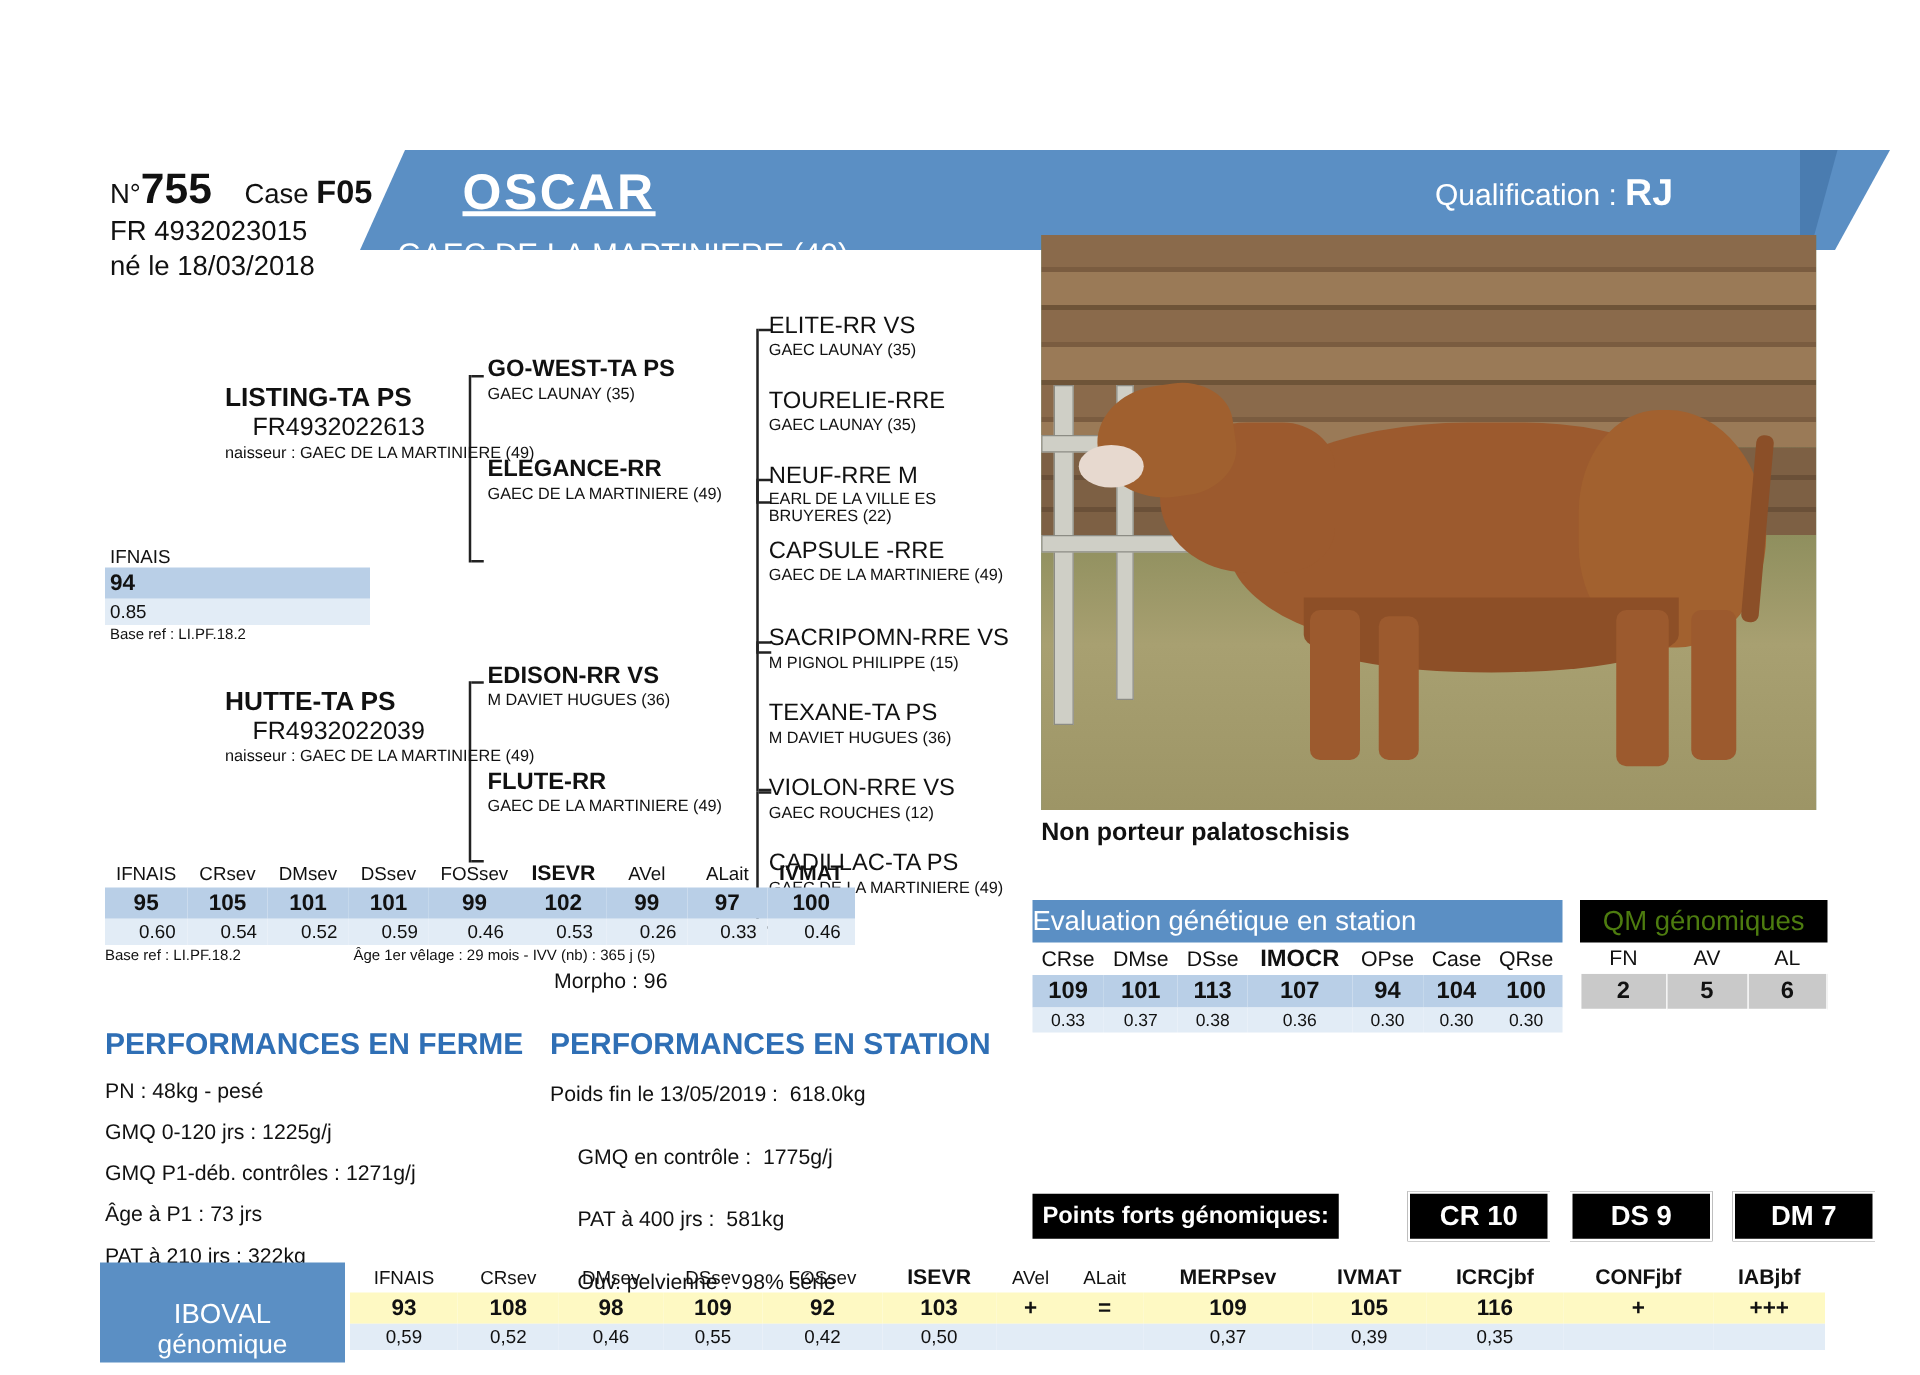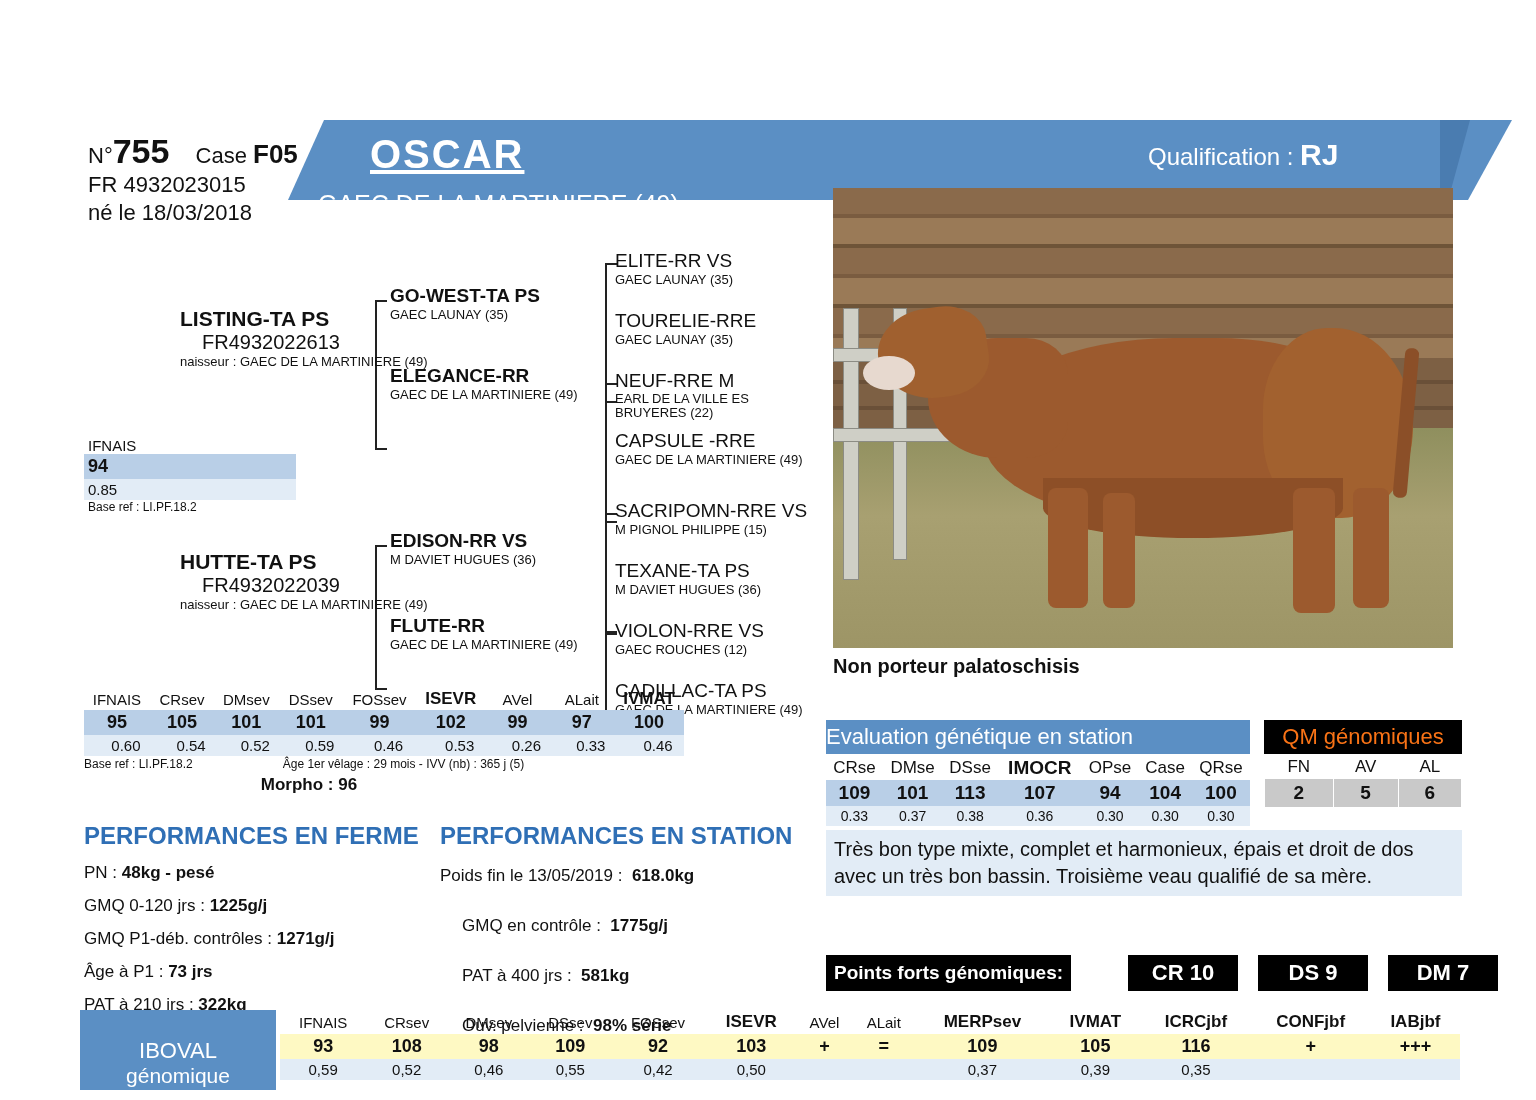--- a/index.html
+++ b/index.html
@@ -60,28 +60,28 @@
   .baseref{font-size:12px;padding-left:4px;}
 
   .idxB{position:absolute;left:84px;top:688px;width:600px;}
   .tblB{border-collapse:collapse;width:600px;font-size:17px;}
   .tblB th{font-size:15px;font-weight:normal;padding:1px 2px;text-align:center;}
   .tblB th.b{font-weight:bold;font-size:17px;}
   .tblB td{text-align:center;padding:2px;}
   .tblB tr.v td{background:#b9cfe7;font-weight:bold;font-size:18px;}
   .tblB tr.p td{background:#e2ecf6;font-size:15px;padding-left:20px;}
   .noteB{font-size:12px;margin-top:1px;display:flex;gap:90px;}
-  .morpho{font-size:17px;font-weight:bold;text-align:center;margin-top:4px;padding-right:150px;}
+  .morpho{font-size:17px;font-weight:normal;text-align:right;margin-top:4px;padding-right:150px;}
 
   
   .perfTitle{color:#2f6fb5;font-size:24px;font-weight:bold;}
   .perfF{position:absolute;left:84px;top:822px;width:360px;}
   .perfS{position:absolute;left:440px;top:822px;width:380px;}
   .pline{font-size:17px;margin-top:13px;}
-  .pline b{font-weight:bold;}
+  .pline b{font-weight:normal;}
 
   
   .photo{position:absolute;left:833px;top:188px;width:620px;height:460px;background:#6d7d54;overflow:hidden;}
   .wood{position:absolute;left:0;top:0;width:100%;height:170px;background:
      repeating-linear-gradient(to bottom,#8a6a4b 0 26px,#7a5c40 26px 30px,#9a7a57 30px 56px,#6e5438 56px 60px);}
   .wood2{position:absolute;left:0;top:170px;width:100%;height:70px;background:repeating-linear-gradient(to bottom,#7d6044 0 22px,#6a5038 22px 26px);}
   .ground{position:absolute;left:0;top:240px;width:100%;height:220px;background:linear-gradient(to bottom,#8f8f5e,#a8a071 40%,#9d9566);}
   .bars{position:absolute;left:0;top:120px;width:190px;height:280px;}
   .bar{position:absolute;background:#cfcfc6;border:1px solid #8c8c84;}
   .cow-body{position:absolute;left:150px;top:150px;width:400px;height:185px;background:#9c5a2e;border-radius:48% 42% 40% 46%;}
@@ -90,21 +90,21 @@
   .cow-head{position:absolute;left:45px;top:120px;width:110px;height:90px;background:#a0602f;border-radius:55% 45% 45% 60%;transform:rotate(-8deg);}
   .cow-muzzle{position:absolute;left:30px;top:168px;width:52px;height:34px;background:#e7d9cf;border-radius:50%;}
   .leg{position:absolute;background:#9c5a2e;}
   .tail{position:absolute;left:566px;top:160px;width:14px;height:150px;background:#8b4f28;border-radius:6px;transform:rotate(5deg);}
   .cow-belly{position:absolute;left:210px;top:290px;width:300px;height:60px;background:#8d4f27;border-radius:0 0 50% 50%;}
   .cap{position:absolute;left:833px;top:655px;font-size:20px;font-weight:bold;}
 
   
   .stn{position:absolute;left:826px;top:720px;width:636px;}
   .stn-hdr{background:#5b8fc4;color:#fff;font-size:22px;text-align:left;padding:4px 0;width:424px;}
-  .qm-hdr{position:absolute;left:438px;top:0;background:#000;color:#f97316;font-size:22px;text-align:center;padding:4px 0;width:198px;}
+  .qm-hdr{position:absolute;left:438px;top:0;background:#000;color:#4d7c0f;font-size:22px;text-align:center;padding:4px 0;width:198px;}
   .stn-tbl{border-collapse:collapse;width:424px;font-size:18px;margin-top:2px;}
   .stn-tbl th{font-weight:normal;font-size:17px;padding:1px;text-align:center;}
   .stn-tbl th.b{font-weight:bold;font-size:19px;}
   .stn-tbl td{text-align:center;padding:2px 1px;}
   .stn-tbl tr.v td{background:#b9cfe7;font-weight:bold;font-size:19px;}
   .stn-tbl tr.p td{background:#e2ecf6;font-size:14px;}
   .qm-tbl{position:absolute;left:438px;top:36px;border-collapse:collapse;width:198px;}
   .qm-tbl th{font-size:17px;font-weight:normal;padding:1px;text-align:center;}
   .qm-tbl td{background:#c9c9c9;text-align:center;font-size:19px;font-weight:bold;padding:3px;border:1px solid #fff;}
   .desc{position:absolute;left:826px;top:830px;width:636px;background:#e2ecf6;font-size:20px;line-height:1.35;padding:6px 8px;box-sizing:border-box;}
@@ -356,21 +356,20 @@
       </tr>
       <tr>
         <td>2</td>
         <td>5</td>
         <td>6</td>
       </tr>
     </tbody>
       </table>
   </div>
 
-  <div class="desc">Très bon type mixte, complet et harmonieux, épais et droit de dos avec un très bon bassin. Troisième veau qualifié de sa mère.</div>
 
   <div class="pf">
     <div class="pf-lbl">Points forts génomiques:</div>
     <div class="pf-box" style="left:300px;top:-2px;">CR 10</div>
     <div class="pf-box" style="left:430px;top:-2px;">DS 9</div>
     <div class="pf-box" style="left:560px;top:-2px;">DM 7</div>
   </div>
 
   <div class="ibo">
     <div class="ibo-lbl">

